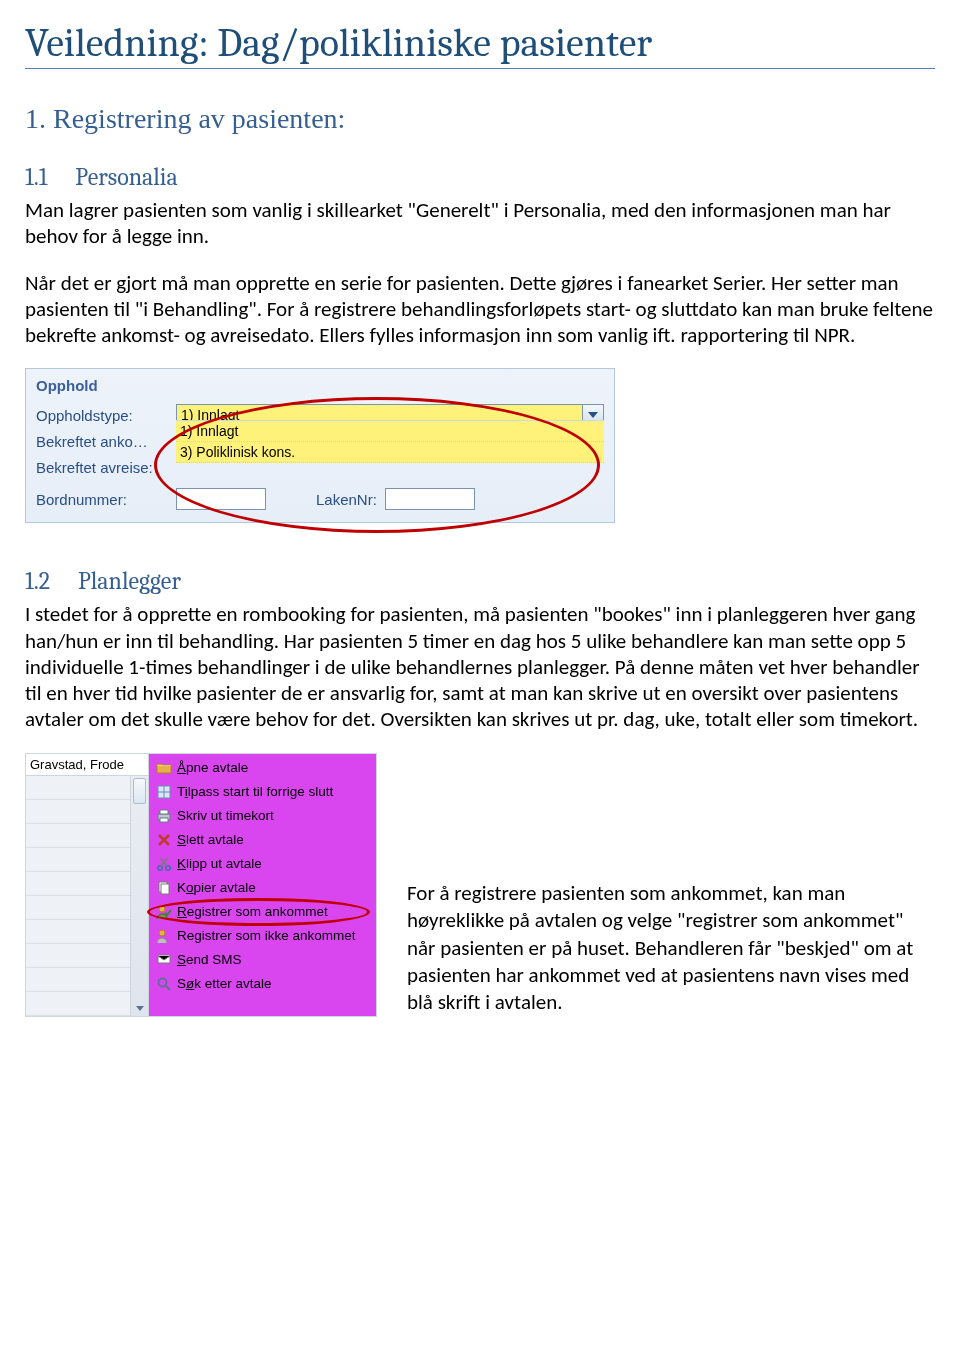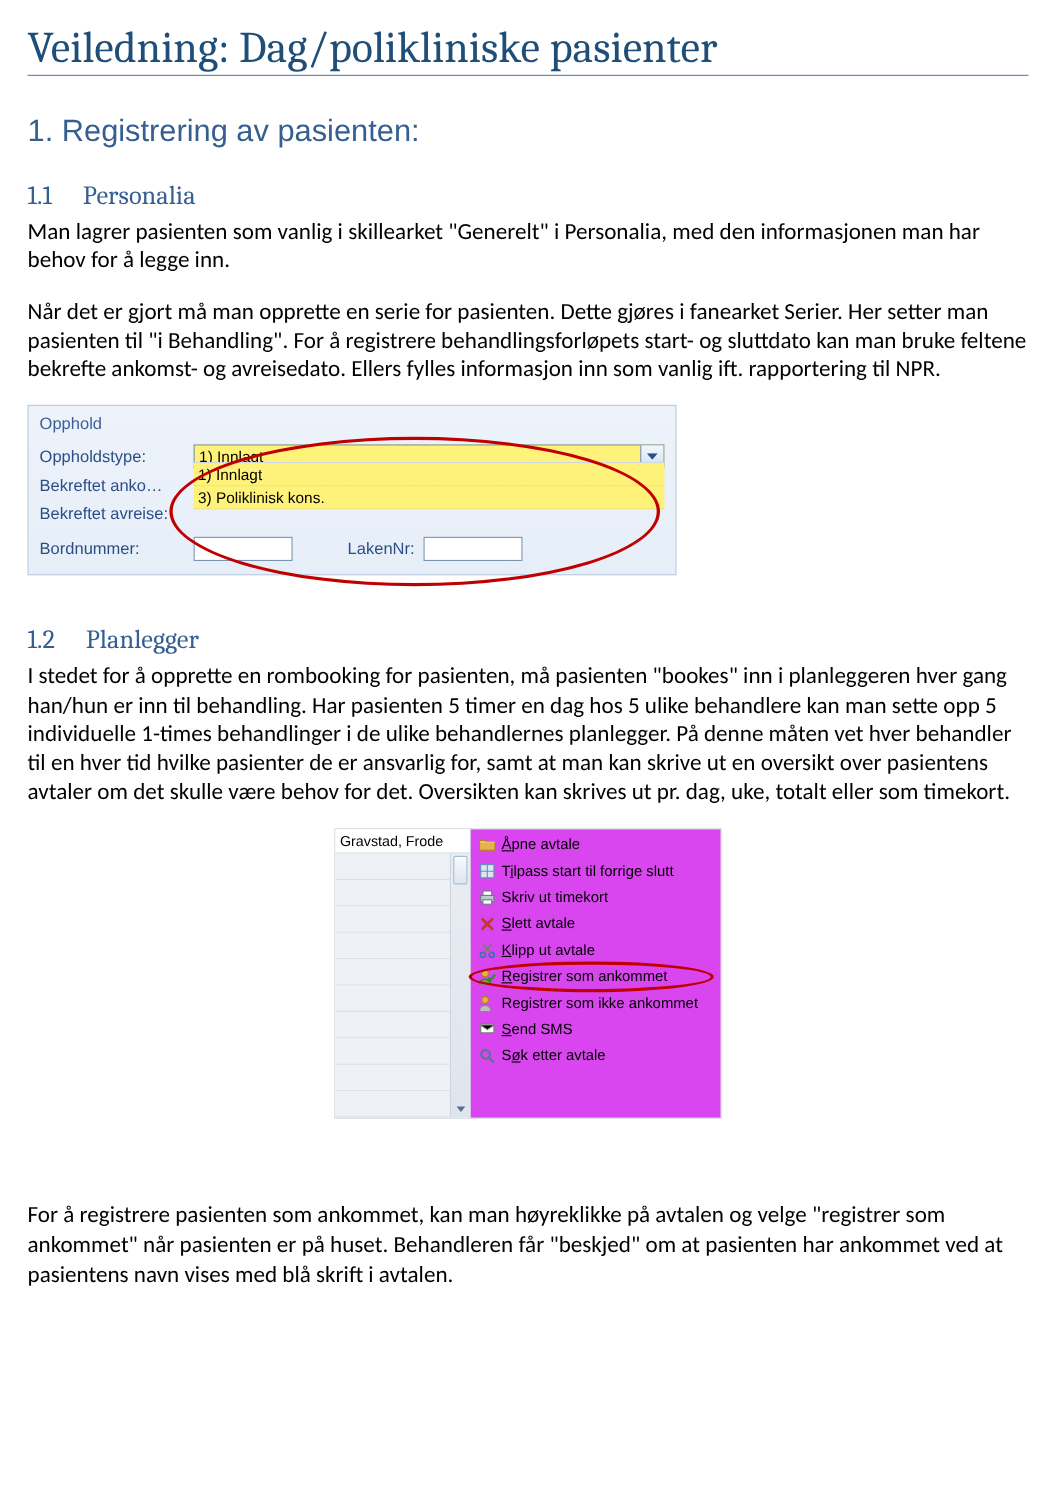--- a/index.html
+++ b/index.html
@@ -14,21 +14,21 @@
   h1.doc-title {
     font-family: Cambria, Georgia, serif;
     color: #1f4e79;
     font-size: 40px;
     font-weight: normal;
     margin: 0 0 4px 0;
     border-bottom: 1px solid #4f81bd;
     padding-bottom: 2px;
   }
   h2.sec-h1 {
-    font-family: Liberation Sans, sans-serif;
+    font-family: Liberation Serif, serif;
     color: #365f91;
     font-size: 28px;
     font-weight: normal;
     margin: 34px 0 28px 0;
   }
   h3.sec-h2 {
     font-family: Cambria, Georgia, serif;
     color: #365f91;
     font-size: 24px;
     font-weight: normal;
@@ -54,21 +54,21 @@
     width: 590px;
     font-family: Tahoma, Arial, sans-serif;
     font-size: 15px;
     color: #1a3a6a;
     position: relative;
     padding: 8px 10px 10px 10px;
     box-sizing: border-box;
   }
   .panel-opphold .hdr {
     color: #3b5f9a;
-    font-weight: normal;
+    font-weight: bold;
     margin-bottom: 8px;
   }
   .opp-row { display: flex; align-items: center; height: 26px; }
   .opp-label { width: 140px; color: #2a4e86; }
   .opp-field {
     position: relative;
     flex: 1;
   }
   .combo {
     height: 22px;
@@ -158,21 +158,21 @@
   .menu-item .lbl .u { text-decoration: underline; }
   .red-ellipse2 {
     position: absolute;
     border: 3px solid #c00000;
     border-radius: 50%;
     left: -4px; right: 4px; top: -2px; bottom: -2px;
     pointer-events: none;
   }
   .menu-wrap { position: relative; }
 
-  .row2 { display:flex; gap: 14px; align-items:center; margin-top: 8px; flex-direction: column;}
+  .row2 { display:flex; gap: 30px; align-items:flex-end; margin-top: 8px;}
   .row2 .sidetext { font-size:21px; line-height:1.3; flex:1; padding-top: 60px;}
 </style>
 </head>
 <body>
 
 <h1 class="doc-title">Veiledning: Dag/polikliniske pasienter</h1>
 
 <h2 class="sec-h1">
   <span>1.</span>
   <span>Registrering av pasienten:</span>
@@ -318,20 +318,31 @@
                 <path stroke="#7a7a7a" stroke-width="1.5" d="M5 10L12 2M11 10L4 2"></path>
               </svg>
             </span>
             <span class="lbl"><span class="u">K</span>lipp ut avtale</span>
           </div>
         </div>
         <div class="menu-wrap">
           <div class="menu-item">
             <span class="ic">
               <svg width="16" height="16" viewBox="0 0 16 16">
+                <rect x="3" y="2" width="8" height="10" fill="#fff" stroke="#7a7a7a"></rect>
+                <rect x="5" y="4" width="8" height="10" fill="#fff" stroke="#7a7a7a"></rect>
+              </svg>
+            </span>
+            <span class="lbl">K<span class="u">o</span>pier avtale</span>
+          </div>
+        </div>
+        <div class="menu-wrap">
+          <div class="menu-item">
+            <span class="ic">
+              <svg width="16" height="16" viewBox="0 0 16 16">
                 <circle cx="6" cy="5" r="3" fill="#e8b24a" stroke="#b47f1f"></circle>
                 <path d="M1 15c0-3 2.5-5 5-5s5 2 5 5" fill="#6a9f4a" stroke="#3c6b26"></path>
                 <path stroke="#2e8b2e" stroke-width="2" fill="none" d="M9 9l2 2 4-5"></path>
               </svg>
             </span>
             <span class="lbl"><span class="u">R</span>egistrer som ankommet</span>
           </div>
           <div class="red-ellipse2"></div>
         </div>
         <div class="menu-wrap">

